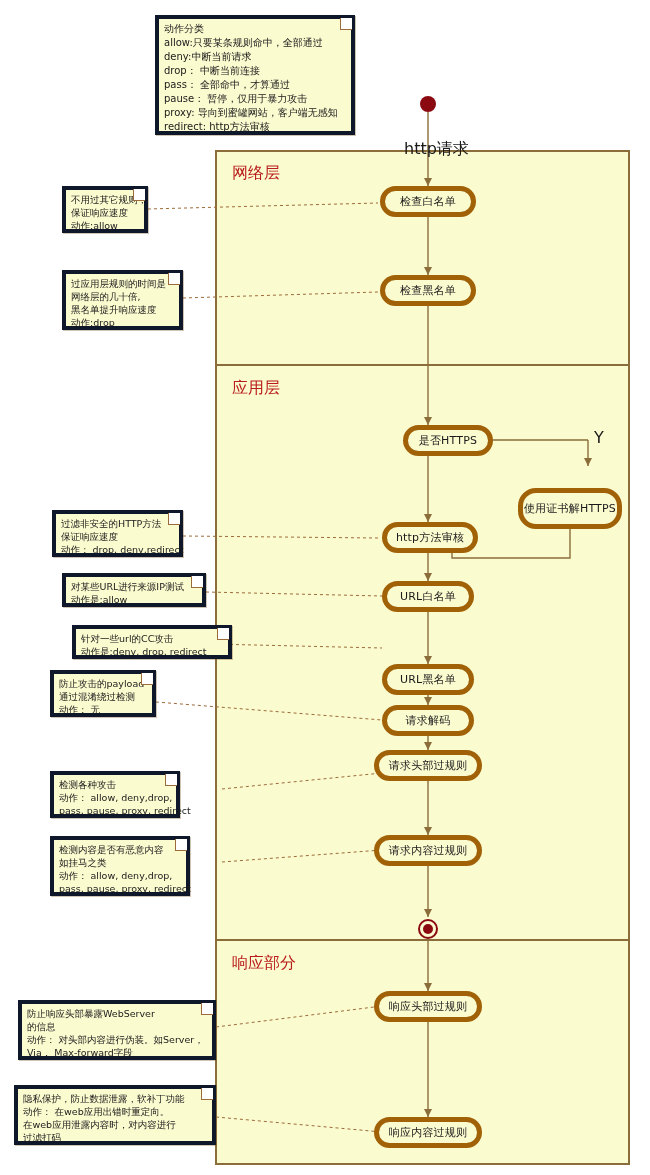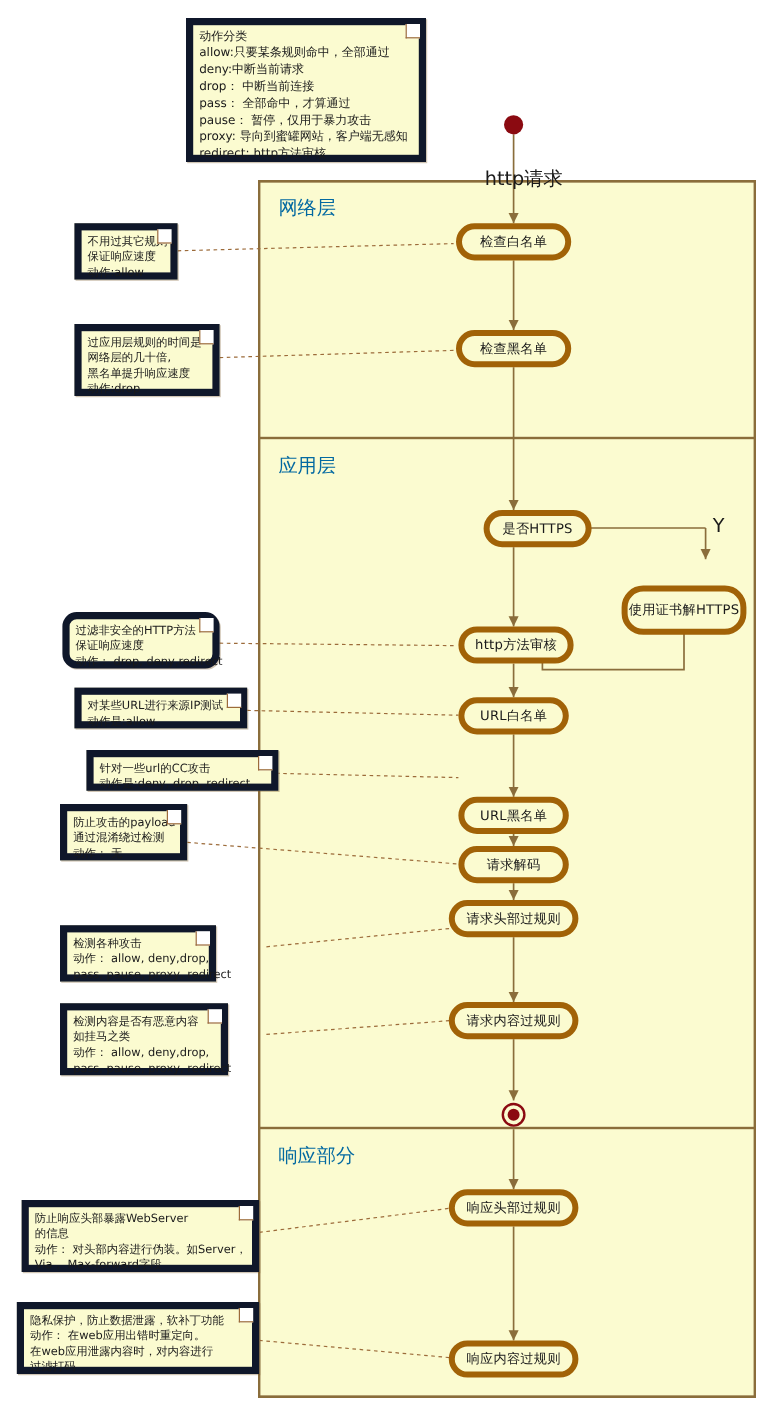--- a/index.html
+++ b/index.html
@@ -40,21 +40,21 @@
   .lane.last  { border-bottom: 2px solid #8a6d3b; }
   .lane-sep {
     position: absolute;
     height: 2px;
     background: #8a6d3b;
   }
   .lane-title {
     position: absolute;
     font-family: "DejaVu Serif", "Liberation Serif", serif;
     font-size: 16px;
-    color: #0369a1;
+    color: #b91c1c;
     white-space: nowrap;
   }
 
   
   .node {
     position: absolute;
     background: #fbfbd0;
     border: 5px solid #a16207;
     border-radius: 18px;
     box-sizing: border-box;
@@ -88,21 +88,21 @@
     left: 3px; top: 3px;
     width: 10px; height: 10px;
     border-radius: 50%;
     background: #8b0a11;
   }
 
   
   .note {
     position: absolute;
     background: #fbfbd0;
-    border: 6px solid #0f172a;
+    border: 4px solid #0f172a;
     box-sizing: border-box;
     font-size: 9.5px;
     line-height: 13px;
     color: #1a1a1a;
     padding: 3px 5px 3px 5px;
     box-shadow: 1px 1px 0 rgba(120,90,40,0.35);
   }
   .note .fold {
     position: absolute;
     right: -1px;
@@ -248,21 +248,21 @@
   </div>
 
   <div class="note" style="left:62px; top:270px; width:121px; height:60px;">
     <span class="fold"></span>
     <span class="line">过应用层规则的时间是</span>
     <span class="line">网络层的几十倍,</span>
     <span class="line">黑名单提升响应速度</span>
     <span class="line">动作:drop</span>
   </div>
 
-  <div class="note" style="left:52px; top:510px; width:131px; height:47px;border-radius:12px;">
+  <div class="note" style="left:52px; top:510px; width:131px; height:47px;">
     <span class="fold"></span>
     <span class="line">过滤非安全的HTTP方法</span>
     <span class="line">保证响应速度</span>
     <span class="line">动作： drop, deny,redirect</span>
   </div>
 
   <div class="note" style="left:62px; top:573px; width:144px; height:34px;">
     <span class="fold"></span>
     <span class="line">对某些URL进行来源IP测试</span>
     <span class="line">动作是:allow</span>

